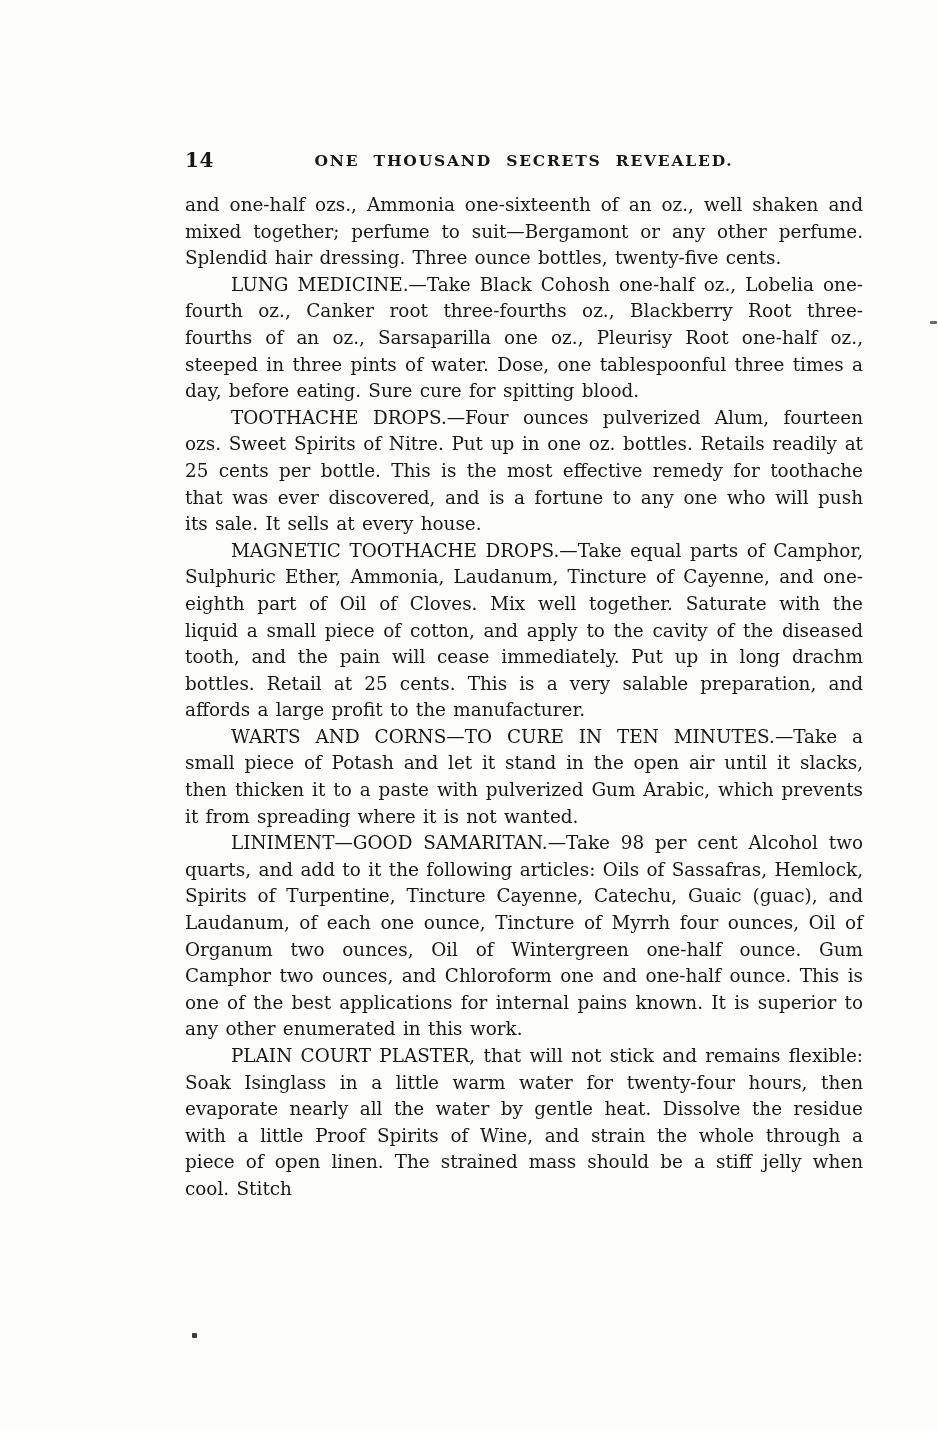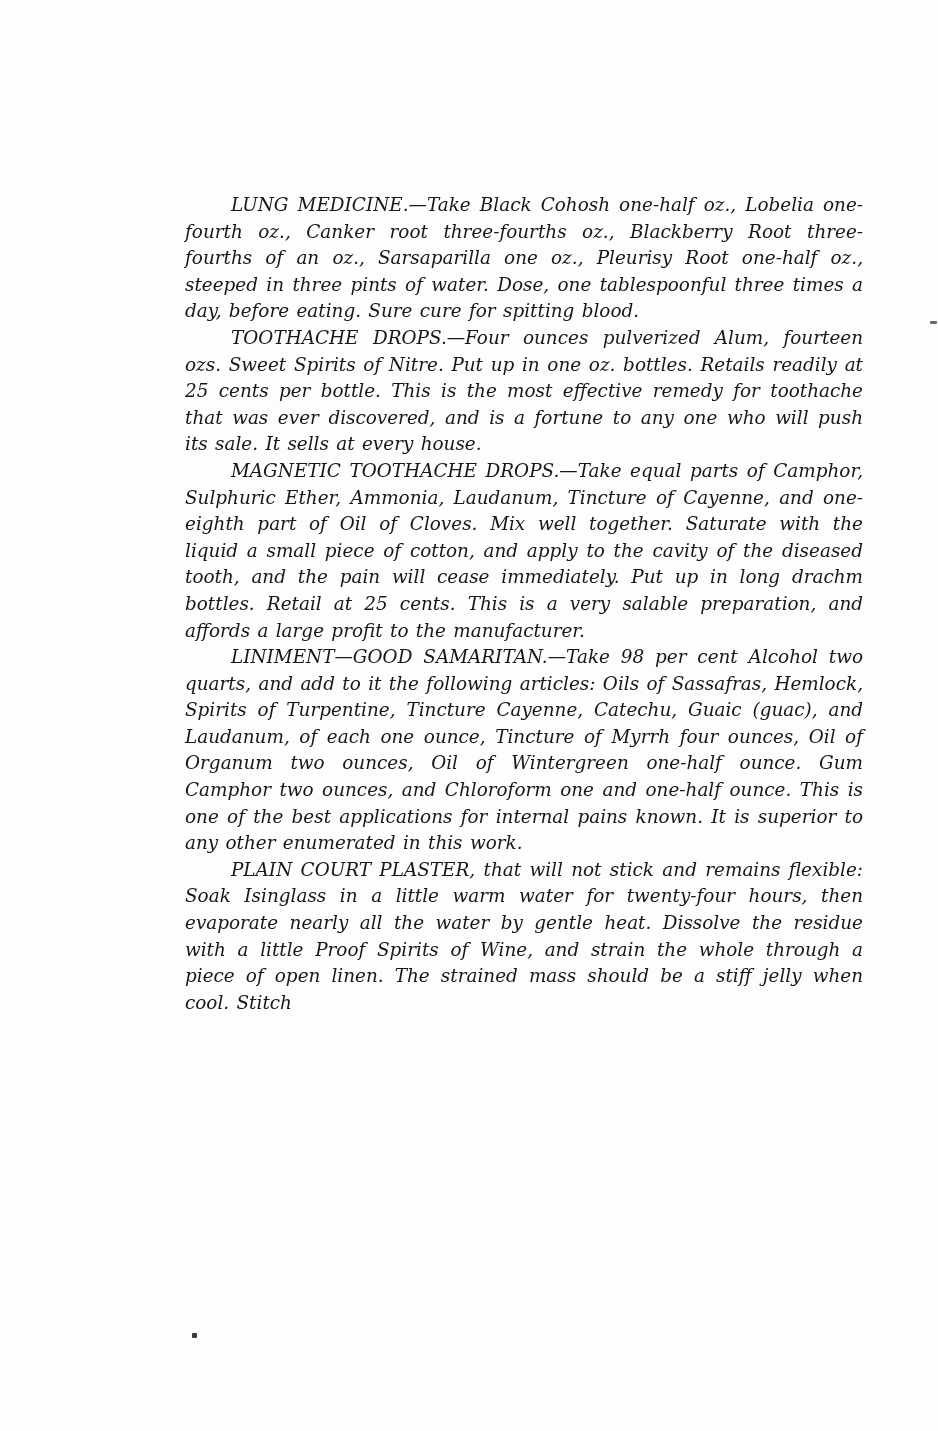--- a/index.html
+++ b/index.html
@@ -52,21 +52,20 @@
     line-height: 26.6px;
     text-align: justify;
     word-spacing: 1.5px;
   }
   .body-text p {
     margin: 0;
     padding: 0;
   }
   .body-text p.indent {
     text-indent: 46px;
-    font-style: italic;
   }
   .scan-speck {
     position: absolute;
     background: #3a3a3a;
   }
   .speck-1 {
     left: 192px;
     top: 1333px;
     width: 5px;
     height: 5px;
@@ -79,25 +78,31 @@
     height: 3px;
     border-radius: 1px;
     background: #6a6a6a;
   }
 </style>
 </head>
 <body>
 
 <div class="page">
 
+  <div class="header">
+    <span class="page-number">14</span>
+    <span class="running-title">ONE THOUSAND SECRETS REVEALED.</span>
+  </div>
 
   <div class="body-text">
+    <p>and one-half ozs., Ammonia one-sixteenth of an oz., well shaken and mixed together; perfume to suit—Bergamont or any other perfume. Splendid hair dressing. Three ounce bottles, twenty-five cents.</p>
     <p class="indent">LUNG MEDICINE.—Take Black Cohosh one-half oz., Lobelia one-fourth oz., Canker root three-fourths oz., Blackberry Root three-fourths of an oz., Sarsaparilla one oz., Pleurisy Root one-half oz., steeped in three pints of water. Dose, one tablespoonful three times a day, before eating. Sure cure for spitting blood.</p>
     <p class="indent">TOOTHACHE DROPS.—Four ounces pulverized Alum, fourteen ozs. Sweet Spirits of Nitre. Put up in one oz. bottles. Retails readily at 25 cents per bottle. This is the most effective remedy for toothache that was ever discovered, and is a fortune to any one who will push its sale. It sells at every house.</p>
     <p class="indent">MAGNETIC TOOTHACHE DROPS.—Take equal parts of Camphor, Sulphuric Ether, Ammonia, Laudanum, Tincture of Cayenne, and one-eighth part of Oil of Cloves. Mix well together. Saturate with the liquid a small piece of cotton, and apply to the cavity of the diseased tooth, and the pain will cease immediately. Put up in long drachm bottles. Retail at 25 cents. This is a very salable preparation, and affords a large profit to the manufacturer.</p>
+    <p class="indent">WARTS AND CORNS—TO CURE IN TEN MINUTES.—Take a small piece of Potash and let it stand in the open air until it slacks, then thicken it to a paste with pulverized Gum Arabic, which prevents it from spreading where it is not wanted.</p>
     <p class="indent">LINIMENT—GOOD SAMARITAN.—Take 98 per cent Alcohol two quarts, and add to it the following articles: Oils of Sassafras, Hemlock, Spirits of Turpentine, Tincture Cayenne, Catechu, Guaic (guac), and Laudanum, of each one ounce, Tincture of Myrrh four ounces, Oil of Organum two ounces, Oil of Wintergreen one-half ounce. Gum Camphor two ounces, and Chloroform one and one-half ounce. This is one of the best applications for internal pains known. It is superior to any other enumerated in this work.</p>
     <p class="indent">PLAIN COURT PLASTER, that will not stick and remains flexible: Soak Isinglass in a little warm water for twenty-four hours, then evaporate nearly all the water by gentle heat. Dissolve the residue with a little Proof Spirits of Wine, and strain the whole through a piece of open linen. The strained mass should be a stiff jelly when cool. Stitch</p>
   </div>
 
   <div class="scan-speck speck-1"></div>
   <div class="scan-speck speck-2"></div>
 
 </div>
 
 </body></html>

